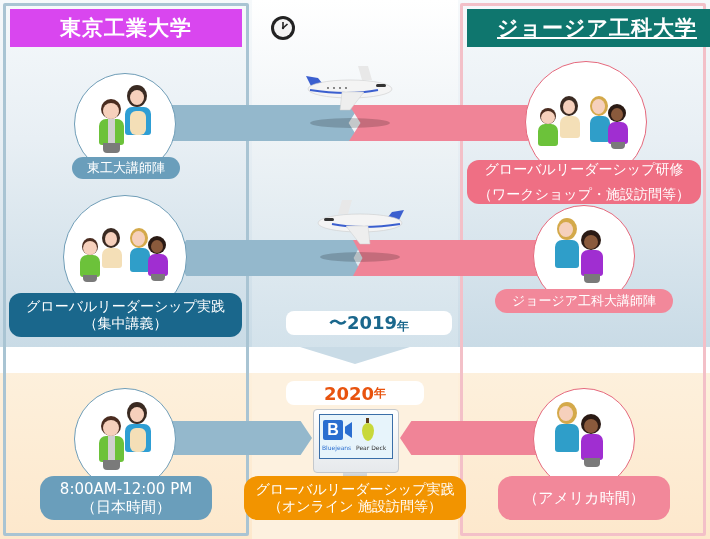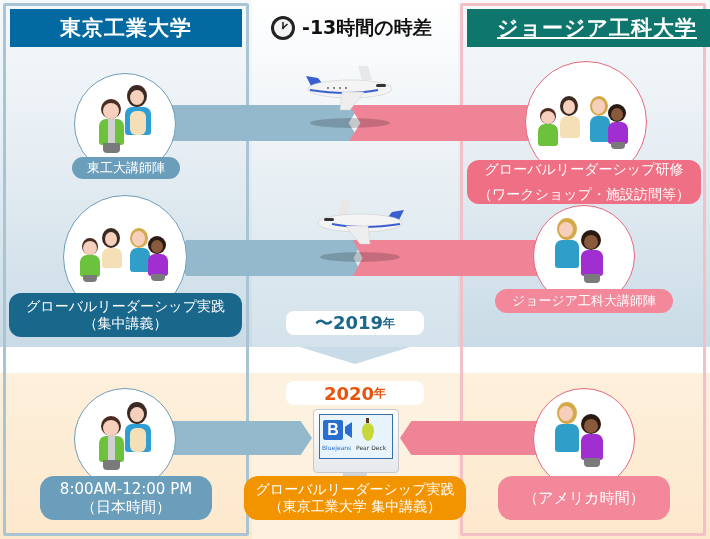--- a/index.html
+++ b/index.html
@@ -17,21 +17,21 @@
 
   
   .col-left { left: 3px; top: 3px; width: 246px; height: 533px;
     border: 3px solid #a9c4d3; border-radius: 2px; }
   .col-right { left: 460px; top: 3px; width: 246px; height: 533px;
     border: 3px solid #f3c0c8; border-radius: 2px; }
 
   
   .hdr { top: 9px; height: 38px; color: #fff; font-size: 21px; font-weight: bold;
     display: flex; align-items: center; justify-content: center; letter-spacing: 1px; }
-  .hdr-left { left: 10px; width: 232px; background: #0369a1; }
+  .hdr-left { left: 10px; width: 232px; background: #d946ef; }
   .hdr-right { left: 467px; width: 260px; background: #0f766e; text-decoration: underline; }
 
   .time-diff { left: 270px; top: 9px; width: 180px; height: 38px; display: flex; align-items: center; gap: 6px; }
   .time-diff .txt { font-size: 19px; color: #111; font-weight: bold; }
 
   
   .bar-blue { background: #94b8cc; }
   .bar-pink { background: #f08497; }
 
   
@@ -76,21 +76,20 @@
 <div class="abs hdr hdr-right">ジョージア工科大学</div>
 
 <div class="abs time-diff">
   <svg width="26" height="26" viewBox="0 0 26 26">
     <circle cx="13" cy="13" r="12" fill="#222"></circle>
     <circle cx="13" cy="13" r="9" fill="#f4f4f4"></circle>
     <line x1="13" y1="13" x2="13" y2="7" stroke="#222" stroke-width="1.6"></line>
     <line x1="13" y1="13" x2="17.5" y2="9" stroke="#222" stroke-width="1.6"></line>
     <circle cx="13" cy="13" r="1.2" fill="#222"></circle>
   </svg>
-  <span class="txt">-13時間の時差</span>
 </div>
 
 <div class="abs bar-blue" style="left:170px;top:105px;width:190px;height:36px;clip-path:polygon(0 0,100% 0,94% 50%,100% 100%,0 100%);"></div>
 <div class="abs bar-pink" style="left:349px;top:105px;width:192px;height:36px;clip-path:polygon(0 0,93% 0,100% 50%,93% 100%,0 100%,6% 50%);"></div>
 <div class="shadow" style="left:310px;top:118px;width:80px;height:10px;"></div>
 
 <svg class="abs" style="left:298px;top:62px;" width="100" height="52" viewBox="0 0 100 52">
   <path d="M8 14 L20 16 L28 26 L14 26 Z" fill="#3b5fcf"></path>
   <path d="M60 4 L70 4 L74 18 L64 18 Z" fill="#e8e8e8"></path>
   <ellipse cx="52" cy="27" rx="42" ry="9" fill="#f4f4f4" stroke="#cccccc" stroke-width="0.6"></ellipse>
@@ -208,21 +207,21 @@
     <div class="head" style="left:0;top:0;width:20px;height:20px;background:#2a1a14;"></div>
     <div class="head" style="left:3px;top:5px;width:14px;height:14px;background:#8a5a3c;"></div>
     <div class="body" style="left:0;top:20px;width:22px;height:26px;background:#a02ed1;"></div>
     <div class="legs" style="left:3px;top:44px;width:16px;height:9px;"></div>
   </div>
 </div>
 <div class="abs pill pill-lightpink" style="left:495px;top:289px;width:178px;height:24px;font-size:13px;">
   <span>ジョージア工科大講師陣</span>
 </div>
 
-<div class="abs year" style="left:286px;top:311px;width:138px;height:24px;color:#1a678c;">
+<div class="abs year" style="left:286px;top:311px;width:166px;height:24px;color:#1a678c;align-items:flex-end;">
   <span>〜2019</span>
     <small>年</small>
 </div>
 
 <div class="abs" style="left:300px;top:347px;width:110px;height:17px;background:#c9dbe6;clip-path:polygon(0 0,100% 0,50% 100%);"></div>
 
 <div class="abs year" style="left:286px;top:381px;width:138px;height:24px;color:#e8530e;">
   <span>2020</span>
     <small>年</small>
 </div>
@@ -262,21 +261,21 @@
 </div>
 
 <div class="abs" style="left:356px;top:418px;width:36px;height:38px;">
   <div style="position:absolute;left:10px;top:0;width:3px;height:5px;background:#5b3a1c;"></div>
   <div style="position:absolute;left:6px;top:5px;width:12px;height:18px;background:#c8d83a;border-radius:50% 50% 50% 50% / 40% 40% 60% 60%;"></div>
   <div style="position:absolute;left:0;top:26px;font-size:6px;color:#333;white-space:nowrap;">Pear Deck</div>
 </div>
 
 <div class="abs pill pill-orange" style="left:244px;top:476px;width:222px;height:44px;font-size:14px;border-radius:14px;">
   <span>グローバルリーダーシップ実践</span>
-  <span>（東京工業大学 集中講義）</span>
+  <span>（オンライン 施設訪問等）</span>
 </div>
 
 <div class="abs circle pink" style="left:533px;top:388px;width:102px;height:102px;"></div>
 <div class="abs" style="left:555px;top:402px;width:70px;height:70px;">
   <div class="person" style="left:0;top:0;">
     <div class="head" style="left:2px;top:0;width:20px;height:22px;background:#d4a94a;"></div>
     <div class="head" style="left:4px;top:4px;width:14px;height:15px;background:#f6d0bc;"></div>
     <div class="body" style="left:0;top:22px;width:24px;height:28px;background:#2f9ec9;"></div>
   </div>
   <div class="person" style="left:26px;top:12px;">

